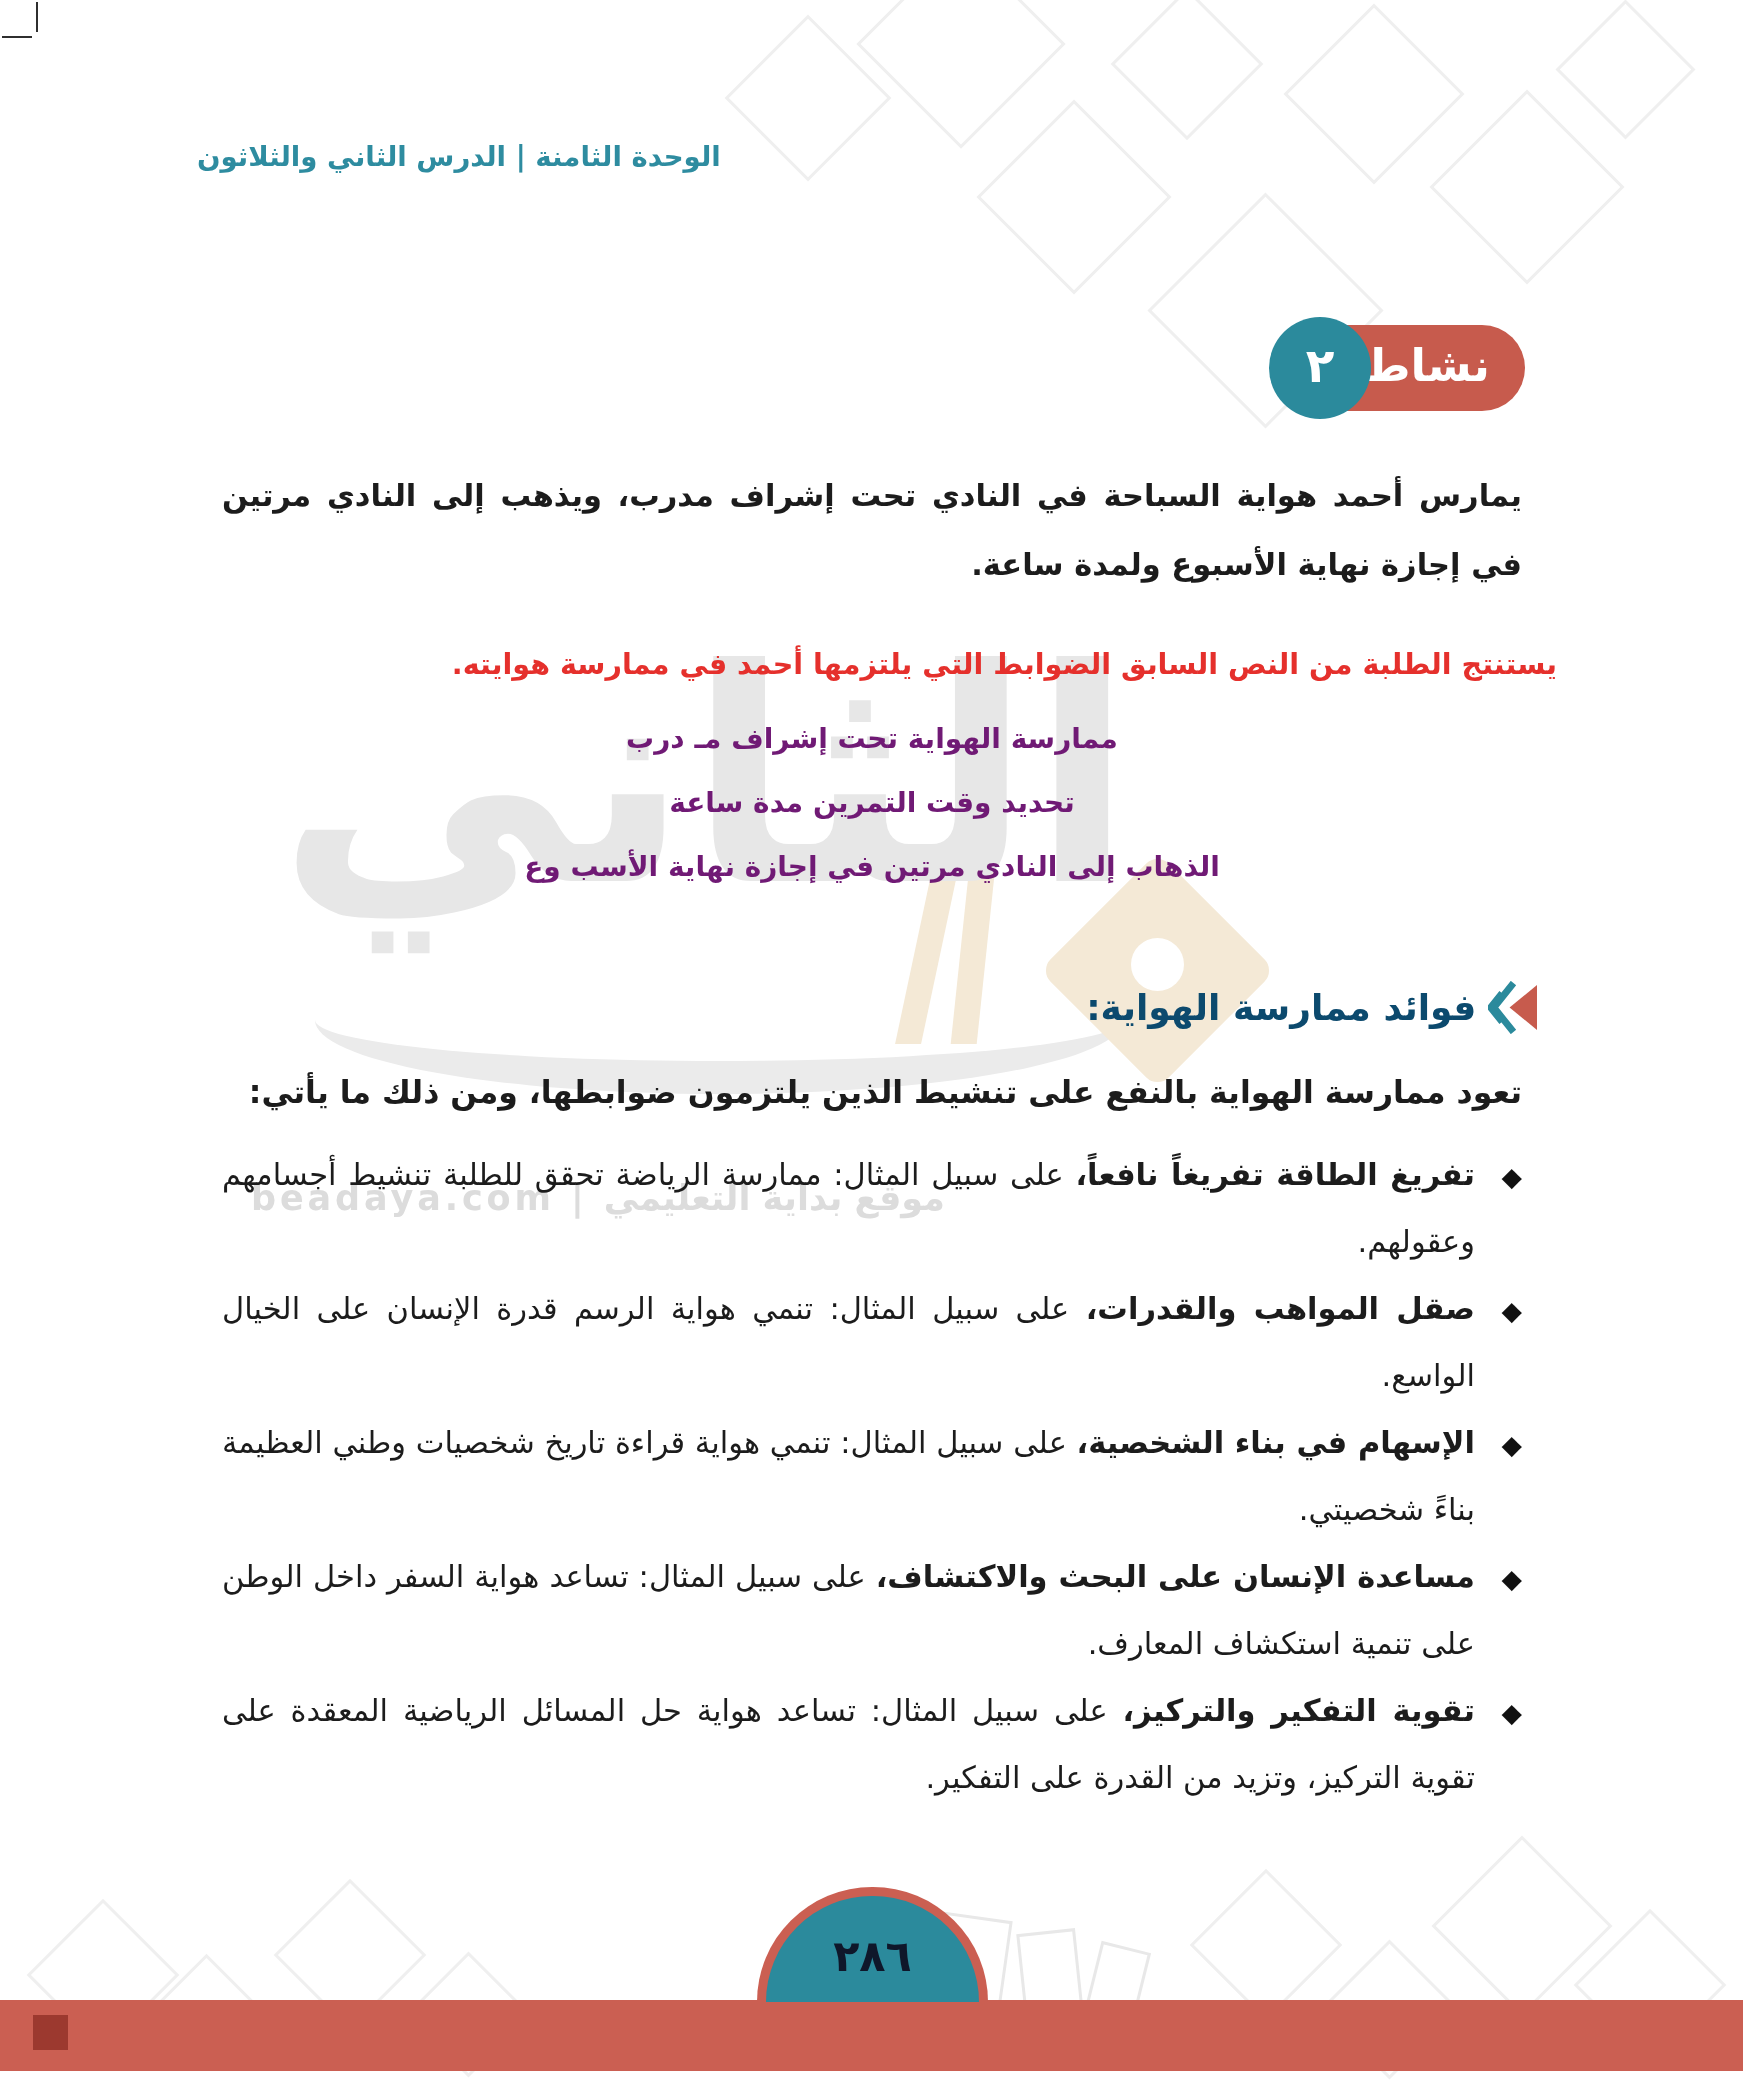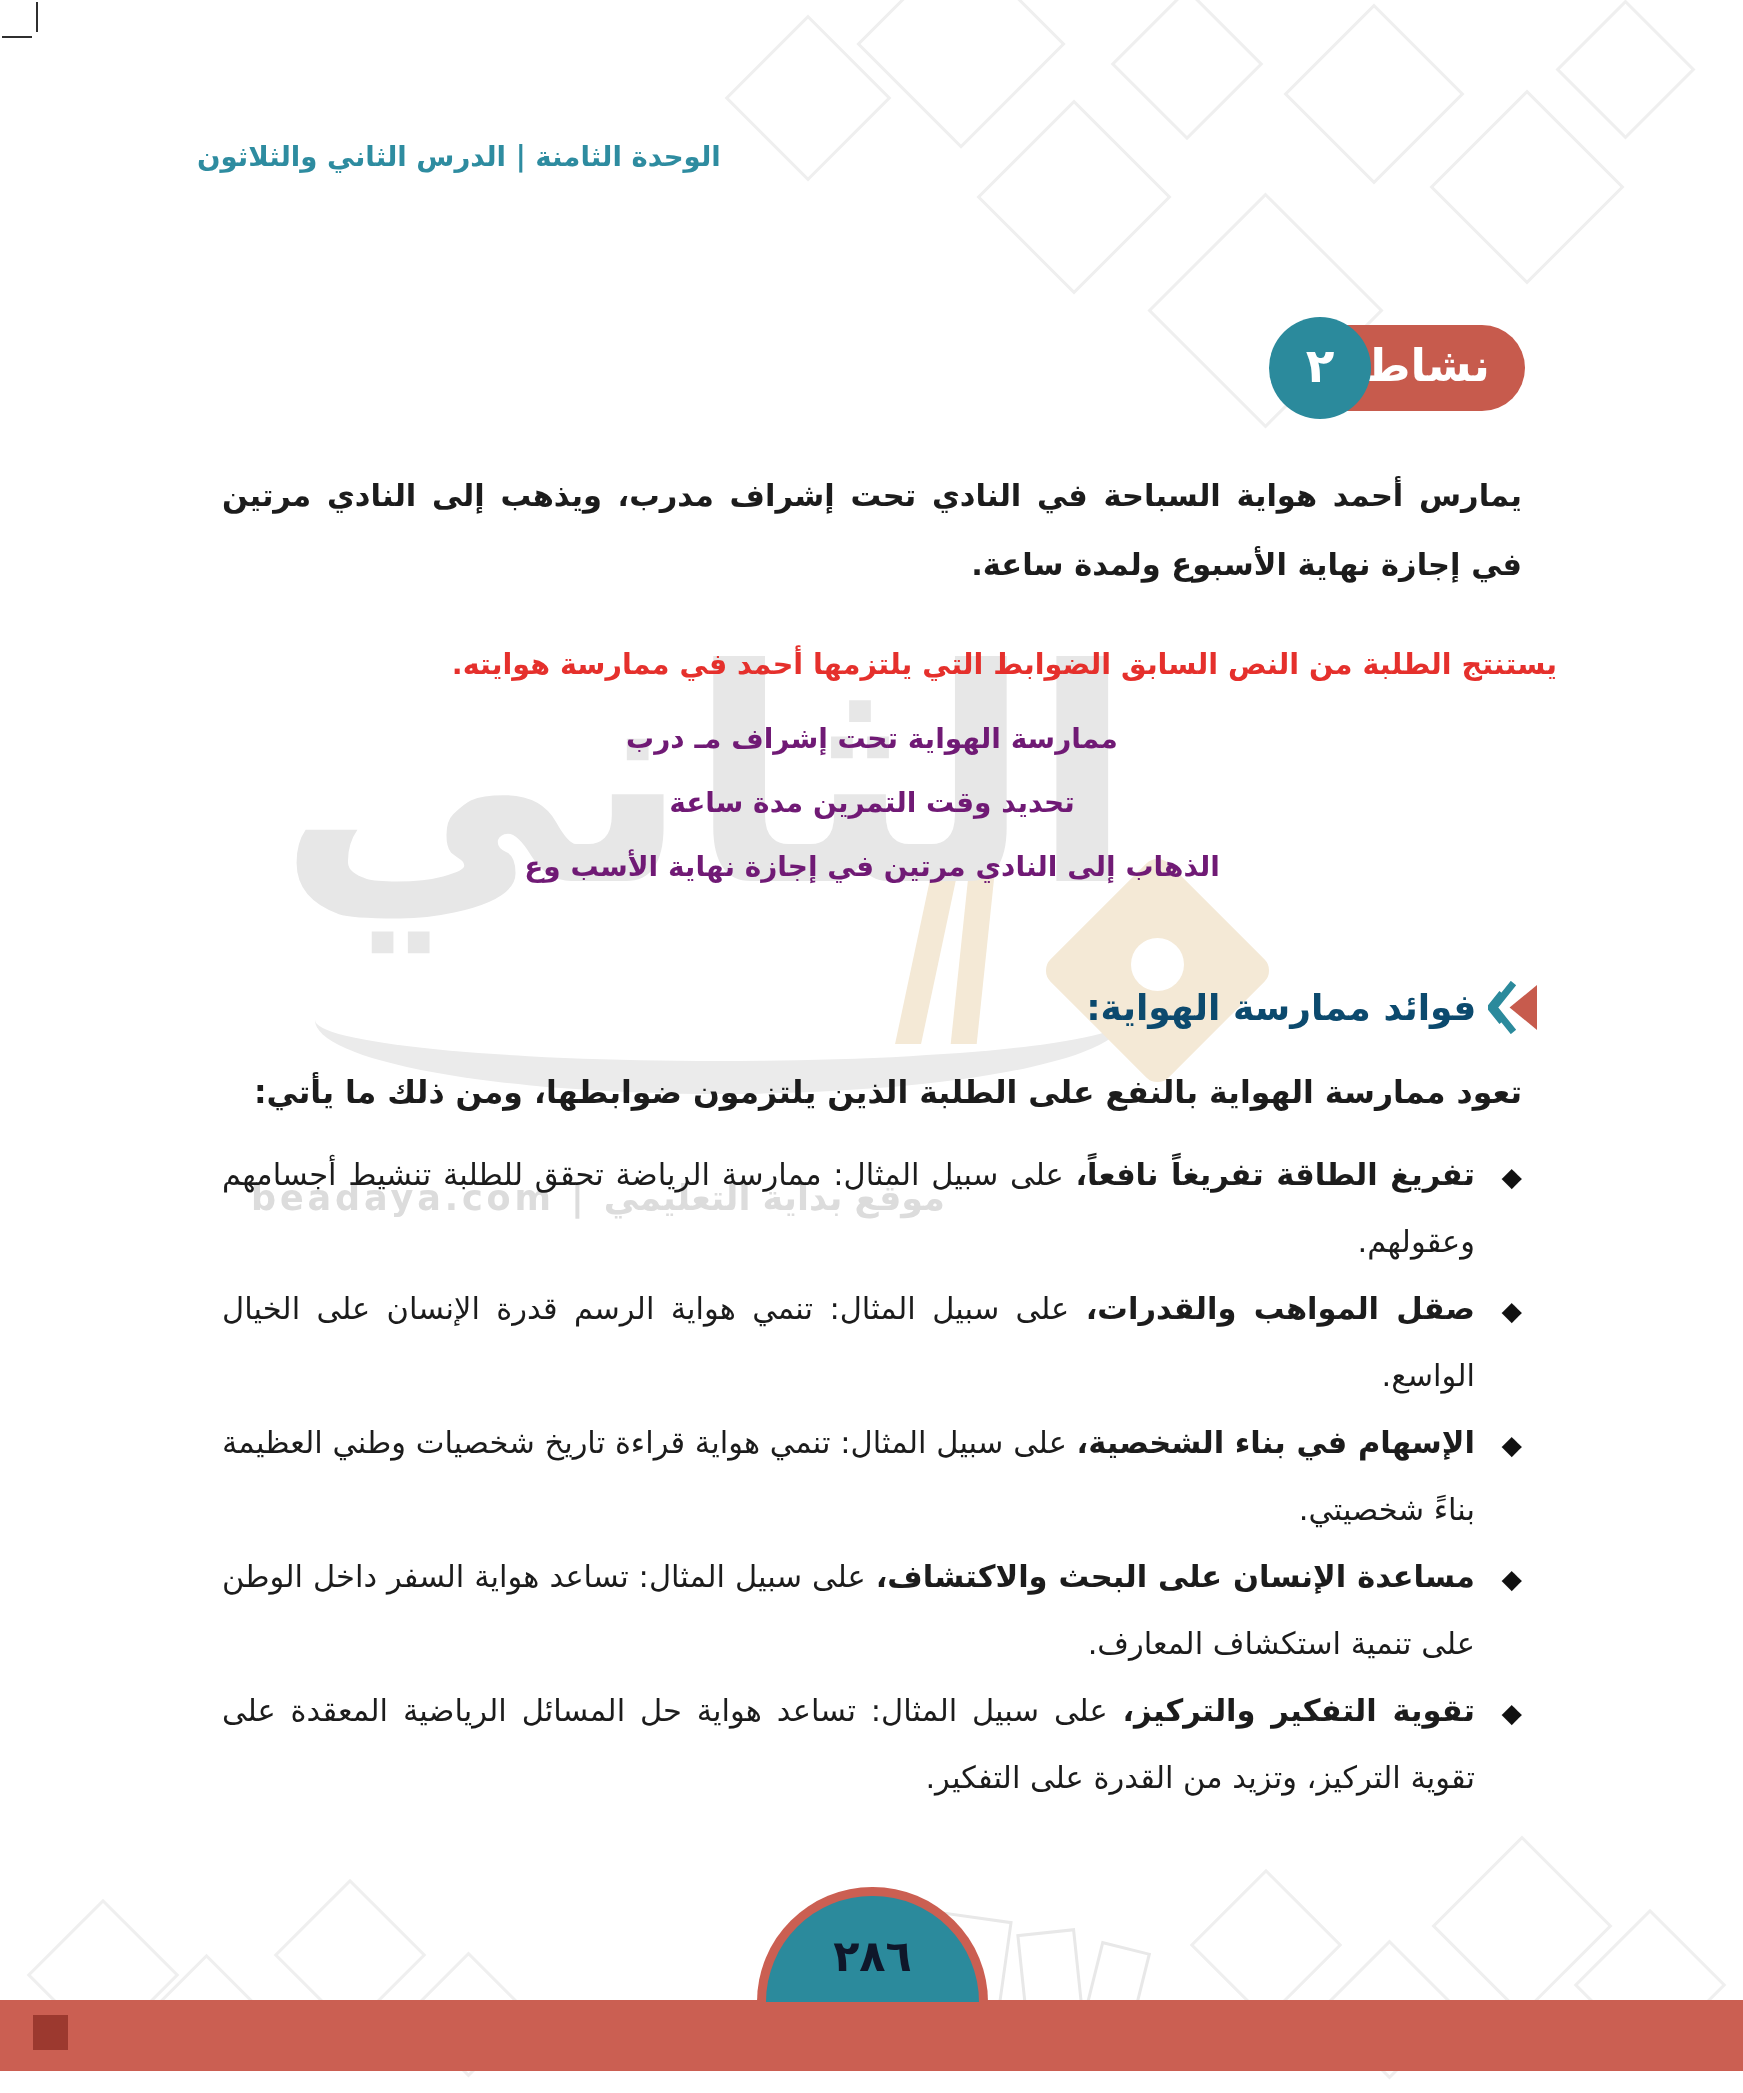--- a/index.html
+++ b/index.html
@@ -186,21 +186,21 @@
     <span style="display:inline-flex;">
       <svg width="49" height="53" viewBox="0 0 50 54">
         <polyline points="26,2 6,27 26,52" fill="none" stroke="#2b8a9c" stroke-width="7"></polyline>
         <polyline points="14,12 2,27 14,42" fill="none" stroke="#2b8a9c" stroke-width="6"></polyline>
         <polygon points="50,4 22,27 50,50" fill="#c75b4d"></polygon>
       </svg>
     </span>
     <span class="section-title">فوائد ممارسة الهواية:</span>
   </div>
 
-  <div class="intro">تعود ممارسة الهواية بالنفع على الطلبة الذين يلتزمون ضوابطها، ومن ذلك ما يأتي:</div>
+  <div class="intro">تعود ممارسة الهواية بالنفع على تنشيط الذين يلتزمون ضوابطها، ومن ذلك ما يأتي:</div>
 
   <div class="bullets">
     <div class="bullet-item">
       <span class="bullet-marker">◆</span>
       <span class="bullet-bold">تفريغ الطاقة تفريغاً نافعاً،</span><span class="bullet-rest"> على سبيل المثال: ممارسة الرياضة تحقق للطلبة تنشيط أجسامهم وعقولهم.</span>
     </div>
     <div class="bullet-item">
       <span class="bullet-marker">◆</span>
       <span class="bullet-bold">صقل المواهب والقدرات،</span><span class="bullet-rest"> على سبيل المثال: تنمي هواية الرسم قدرة الإنسان على الخيال الواسع.</span>
     </div>

